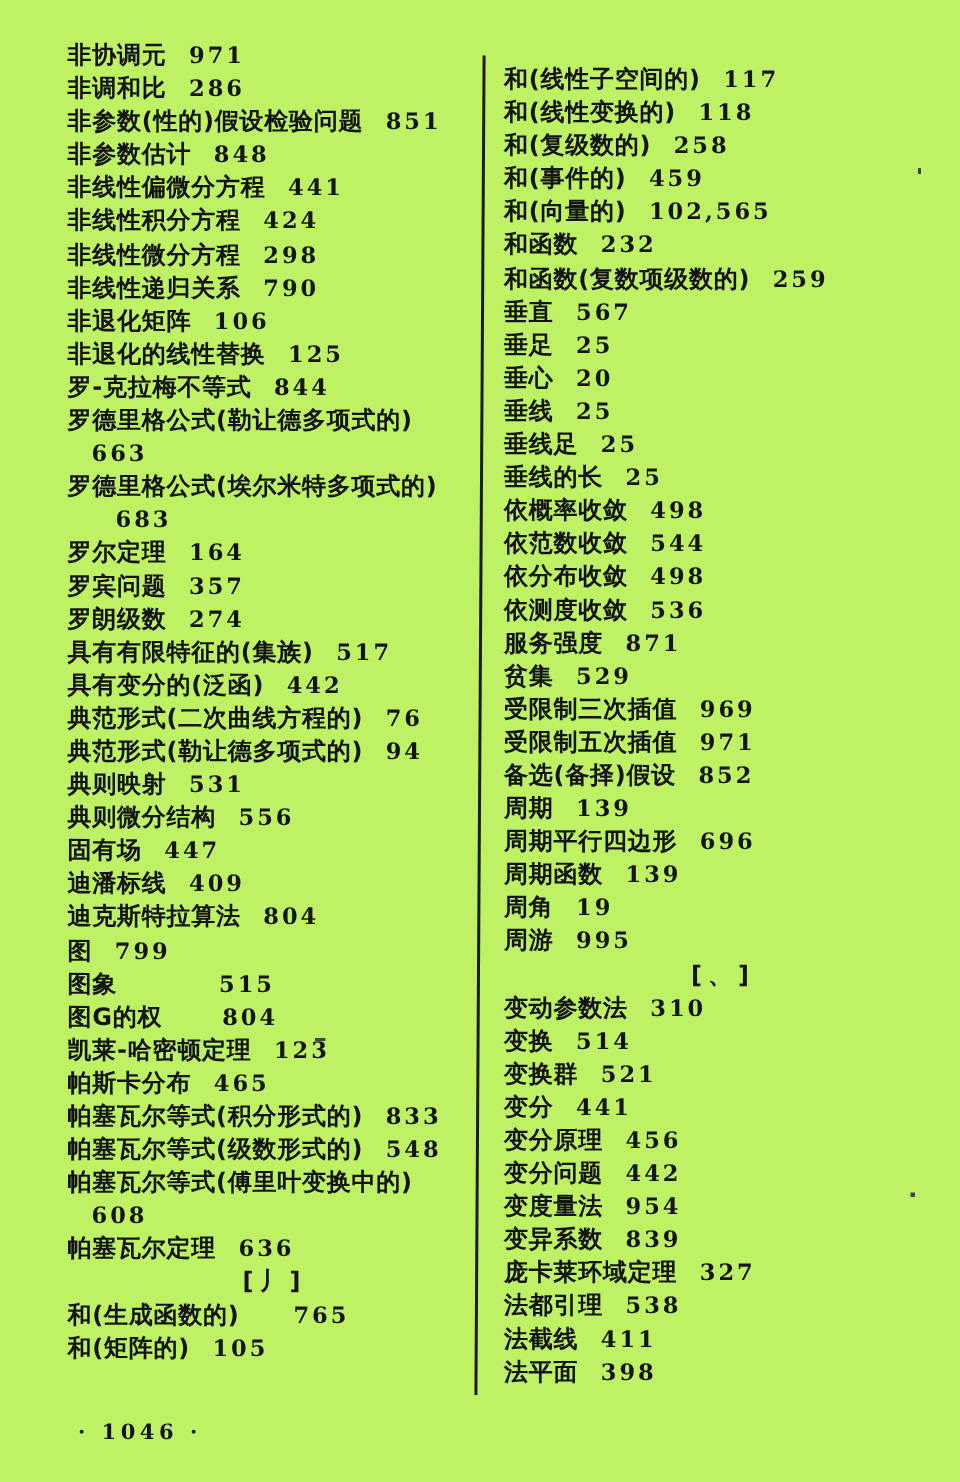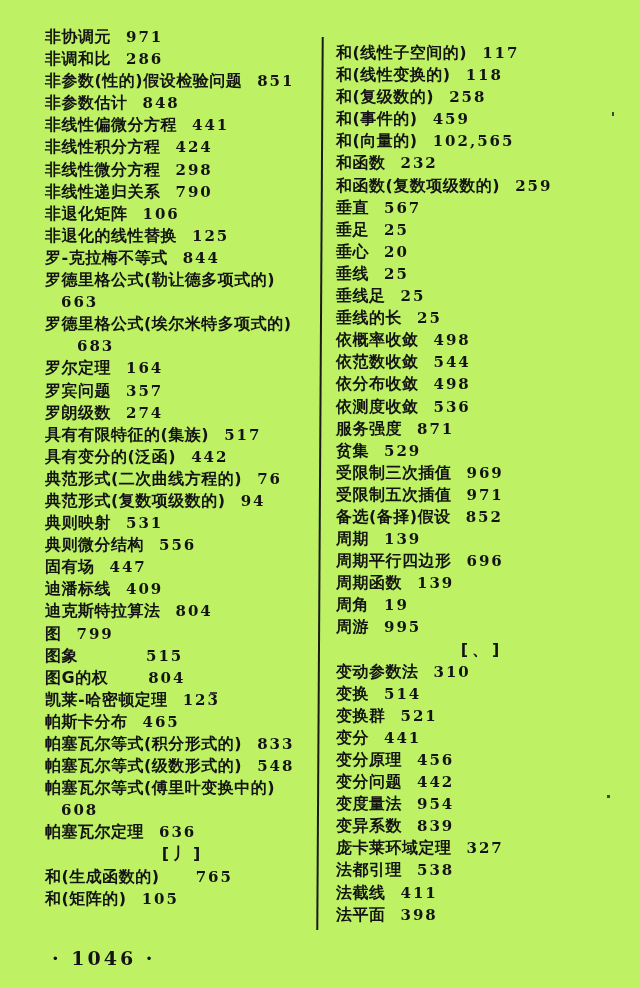--- a/index.html
+++ b/index.html
@@ -26,21 +26,21 @@
     font-family:"DejaVu Serif",serif;
   }
   .wrapnum{padding-left:16px;}
   .header{text-align:center;letter-spacing:4px;font-size:16px;}
   .divider{
     position:absolute;left:319px;top:37px;width:2px;height:893px;
     background:#1b1b1b;transform:rotate(0.35deg);
   }
   .footer{
     position:absolute;left:52px;top:947px;
-    font-size:19px;font-weight:700;letter-spacing:3px;
+    font-size:14px;font-weight:700;letter-spacing:3px;
     font-family:"DejaVu Serif",serif;
   }
   .speck{position:absolute;background:#444;}
   #speck1{left:210px;top:692px;width:7px;height:2px;}
   #speck2{left:607px;top:795px;width:3px;height:3px;}
   #speck3{left:612px;top:112px;width:2px;height:4px;}
 </style>
 </head>
 <body>
 
@@ -60,21 +60,21 @@
       <div class="row"><span class="term">罗德里格公式(勒让德多项式的)</span></div>
       <div class="row wrapnum"><span class="num" style="margin-left: 0px;">663</span></div>
       <div class="row"><span class="term">罗德里格公式(埃尔米特多项式的)</span></div>
       <div class="row wrapnum"><span class="num" style="margin-left: 16px;">683</span></div>
       <div class="row"><span class="term">罗尔定理</span><span class="num">164</span></div>
       <div class="row"><span class="term">罗宾问题</span><span class="num">357</span></div>
       <div class="row"><span class="term">罗朗级数</span><span class="num">274</span></div>
       <div class="row"><span class="term">具有有限特征的(集族)</span><span class="num">517</span></div>
       <div class="row"><span class="term">具有变分的(泛函)</span><span class="num">442</span></div>
       <div class="row"><span class="term">典范形式(二次曲线方程的)</span><span class="num">76</span></div>
-      <div class="row"><span class="term">典范形式(复数项级数的)</span><span class="num">94</span></div>
+      <div class="row"><span class="term">典范形式(勒让德多项式的)</span><span class="num">94</span></div>
       <div class="row"><span class="term">典则映射</span><span class="num">531</span></div>
       <div class="row"><span class="term">典则微分结构</span><span class="num">556</span></div>
       <div class="row"><span class="term">固有场</span><span class="num">447</span></div>
       <div class="row"><span class="term">迪潘标线</span><span class="num">409</span></div>
       <div class="row"><span class="term">迪克斯特拉算法</span><span class="num">804</span></div>
       <div class="row"><span class="term">图</span><span class="num">799</span></div>
       <div class="row"><span class="term">图象</span><span class="num" style="margin-left: 68px;">515</span></div>
       <div class="row"><span class="term">图G的权</span><span class="num" style="margin-left: 40px;">804</span></div>
       <div class="row"><span class="term">凯莱-哈密顿定理</span><span class="num">123</span></div>
       <div class="row"><span class="term">帕斯卡分布</span><span class="num">465</span></div>

